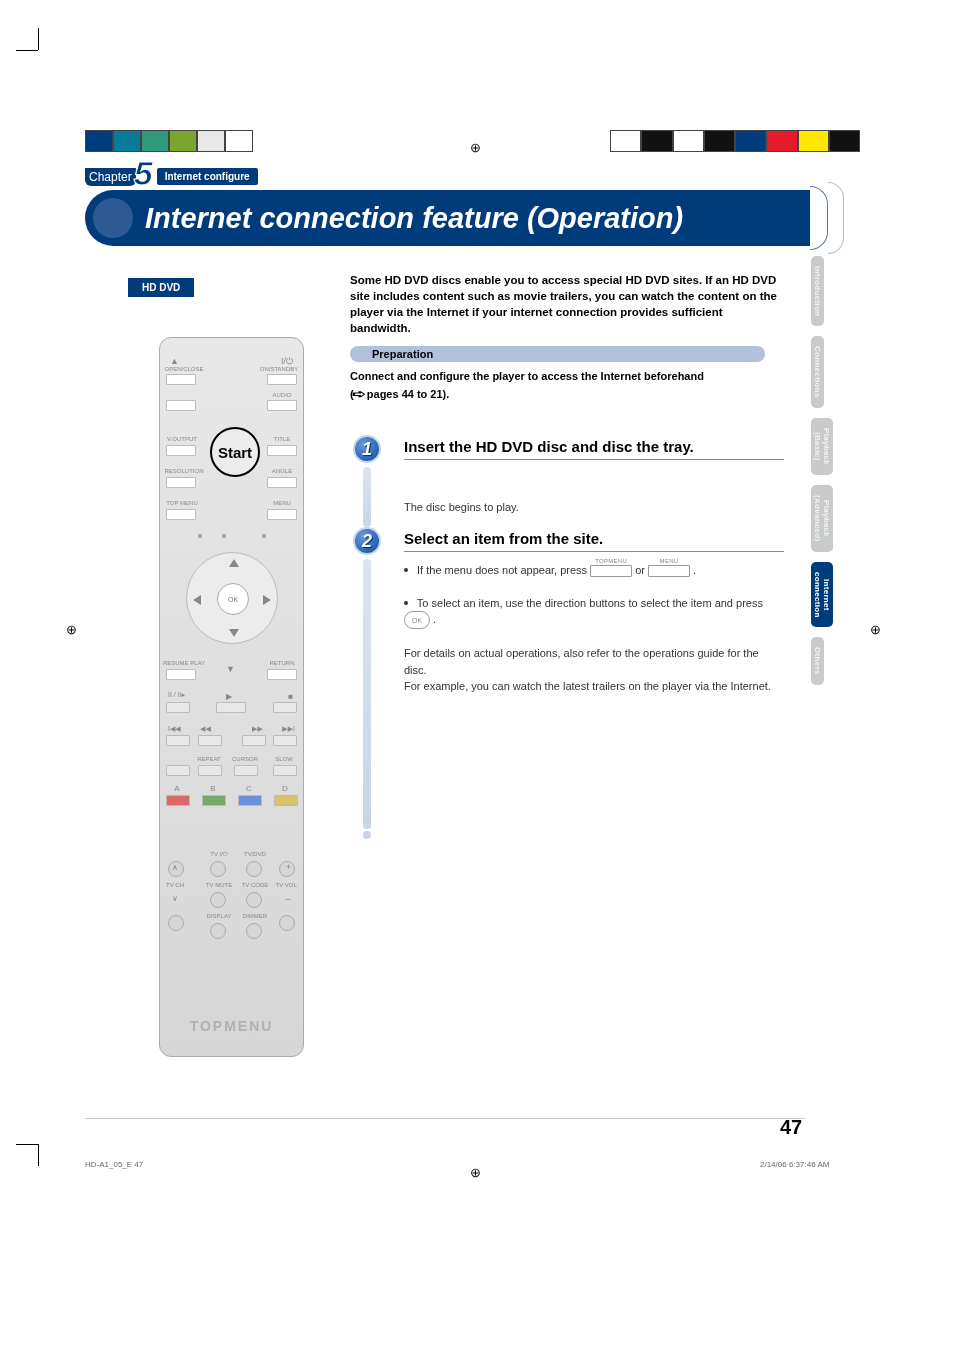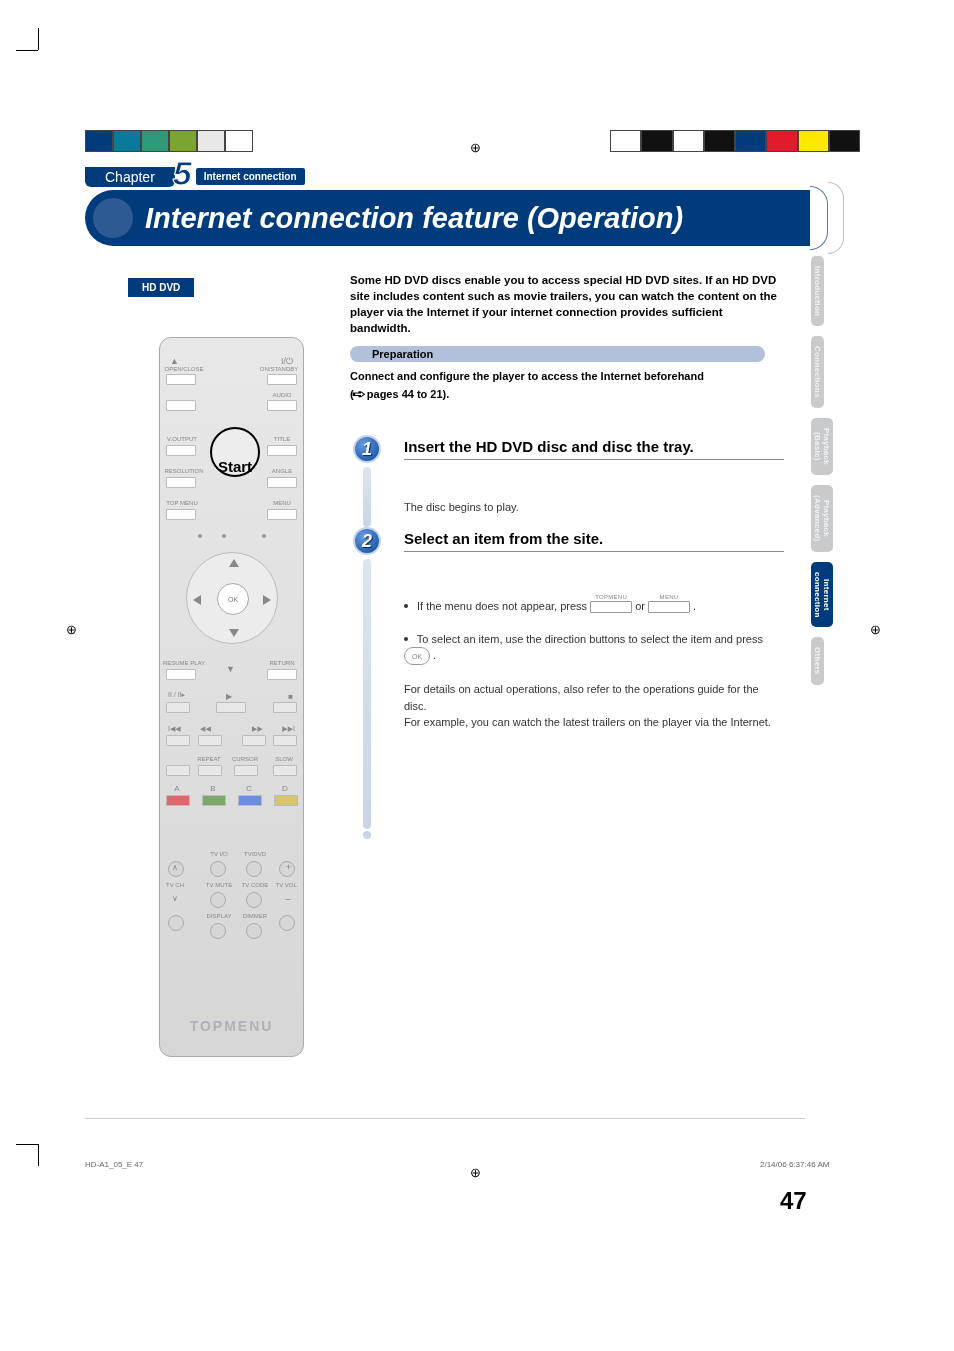--- a/index.html
+++ b/index.html
@@ -42,22 +42,22 @@
     position:absolute; left:610px; top:130px; width:250px; height:22px;
     display:flex;
   }
   .top-bars-right .bar { flex:1; border:1px solid #444; }
   
   .chapter-wrap {
     position:absolute; left:85px; top:160px;
     display:flex; align-items:center;
   }
   .chapter-label {
-    background:#003b7c; color:#fff; font-size:14px;
-    padding:2px 20px; border-radius:0 0 6px 6px;
+    background:#003b7c; color:#fff; font-size:12px;
+    padding:2px 4px; border-radius:0 0 6px 6px;
   }
   .chapter-num {
     font-size:34px; font-weight:bold; font-style:italic;
     color:#003b7c; -webkit-text-stroke:1px #fff;
     text-shadow:0 0 2px #fff;
     margin-left:-2px; margin-top:-6px;
   }
   .chapter-title {
     background:#003b7c; color:#fff; font-size:10px; font-weight:bold;
     padding:3px 8px; margin-left:4px; border-radius:2px;
@@ -185,21 +185,21 @@
   .rbtn {
     background:#fff; border:1px solid #bbb; height:11px; border-radius:1px;
   }
   .rbtn-oval {
     border:1px solid #aaa; border-radius:50%;
   }
   .remote-label { position:absolute; font-size:6px; color:#888; text-align:center;}
   .start-circle {
     position:absolute; left:50px; top:89px;
     width:50px; height:50px; border:2px solid #000; border-radius:25px;
-    display:flex; align-items:flex-end; justify-content:center;
+    display:flex; align-items:center; justify-content:center;
     font-size:15px; font-weight:bold; color:#000;
     background:rgba(255,255,255,0.3);
   }
   .nav-ring {
     position:absolute; left:26px; top:214px; width:92px; height:92px;
     border:1px solid #bbb; border-radius:46px; background:#ececec;
   }
   .nav-ring .ok {
     position:absolute; left:30px; top:30px; width:32px; height:32px;
     border:1px solid #aaa; border-radius:16px; background:#fff;
@@ -209,22 +209,22 @@
   .nav-ring .tri.up { left:42px; top:6px; border-left:5px solid transparent; border-right:5px solid transparent; border-bottom:8px solid #888;}
   .nav-ring .tri.down { left:42px; bottom:6px; border-left:5px solid transparent; border-right:5px solid transparent; border-top:8px solid #888;}
   .nav-ring .tri.left { left:6px; top:42px; border-top:5px solid transparent; border-bottom:5px solid transparent; border-right:8px solid #888;}
   .nav-ring .tri.right { right:6px; top:42px; border-top:5px solid transparent; border-bottom:5px solid transparent; border-left:8px solid #888;}
   .toshiba-logo {
     position:absolute; left:0; right:0; bottom:22px; text-align:center;
     font-size:14px; font-weight:bold; color:#aeb2b8; letter-spacing:2px;
   }
   
   .page-num {
-    position:absolute; left:780px; top:1187px;
-    font-size:24px; font-weight:bold;
+    position:absolute; left:780px; top:1116px;
+    font-size:20px; font-weight:bold;
   }
   .page-num-line {
     position:absolute; left:85px; top:1118px; width:720px; border-top:1px solid #ccc;
   }
   .footer-left {
     position:absolute; left:85px; top:1160px; font-size:8px; color:#666;
   }
   .footer-right {
     position:absolute; left:760px; top:1160px; font-size:8px; color:#666;
   }
@@ -260,21 +260,21 @@
   <div class="bar" style="background:#111"></div>
   <div class="bar" style="background:#003b7c"></div>
   <div class="bar" style="background:#e21a2c"></div>
   <div class="bar" style="background:#ffe800"></div>
   <div class="bar" style="background:#111"></div>
 </div>
 
 <div class="chapter-wrap">
   <span class="chapter-label">Chapter</span>
   <span class="chapter-num">5</span>
-  <span class="chapter-title">Internet connection</span>
+  <span class="chapter-title">Internet configure</span>
 </div>
 
 <div class="title-banner">
   <span class="title-banner-text">Internet connection feature (Operation)</span>
 </div>
 <div class="title-banner-outline1"></div>
 <div class="title-banner-outline2"></div>
 
 <div class="hd-dvd-badge">HD DVD</div>
 
@@ -295,21 +295,21 @@
   <div>The disc begins to play.</div>
 </div>
 
 <div class="step2-wrap">
   <div class="step-num">2</div>
   <div class="step2-trail"></div>
   <div class="trail-cap"></div>
 </div>
 <div class="step-heading step2-heading">Select an item from the site.</div>
 <div class="step-body step2-body">
-  <div style="margin-bottom:16px;margin-top:36px;">
+  <div style="margin-bottom:16px;">
     <span class="bullet"></span>
     <span>If the menu does not appear, press</span>
     <span class="inline-btn"><span class="toplabel">TOPMENU</span></span>
     <span>or</span>
     <span class="inline-btn"><span class="toplabel">MENU</span></span>
     <span>.</span>
   </div>
   <div style="margin-bottom:16px;">
     <span class="bullet"></span>
     <span>To select an item, use the direction buttons to select the item and press</span>

